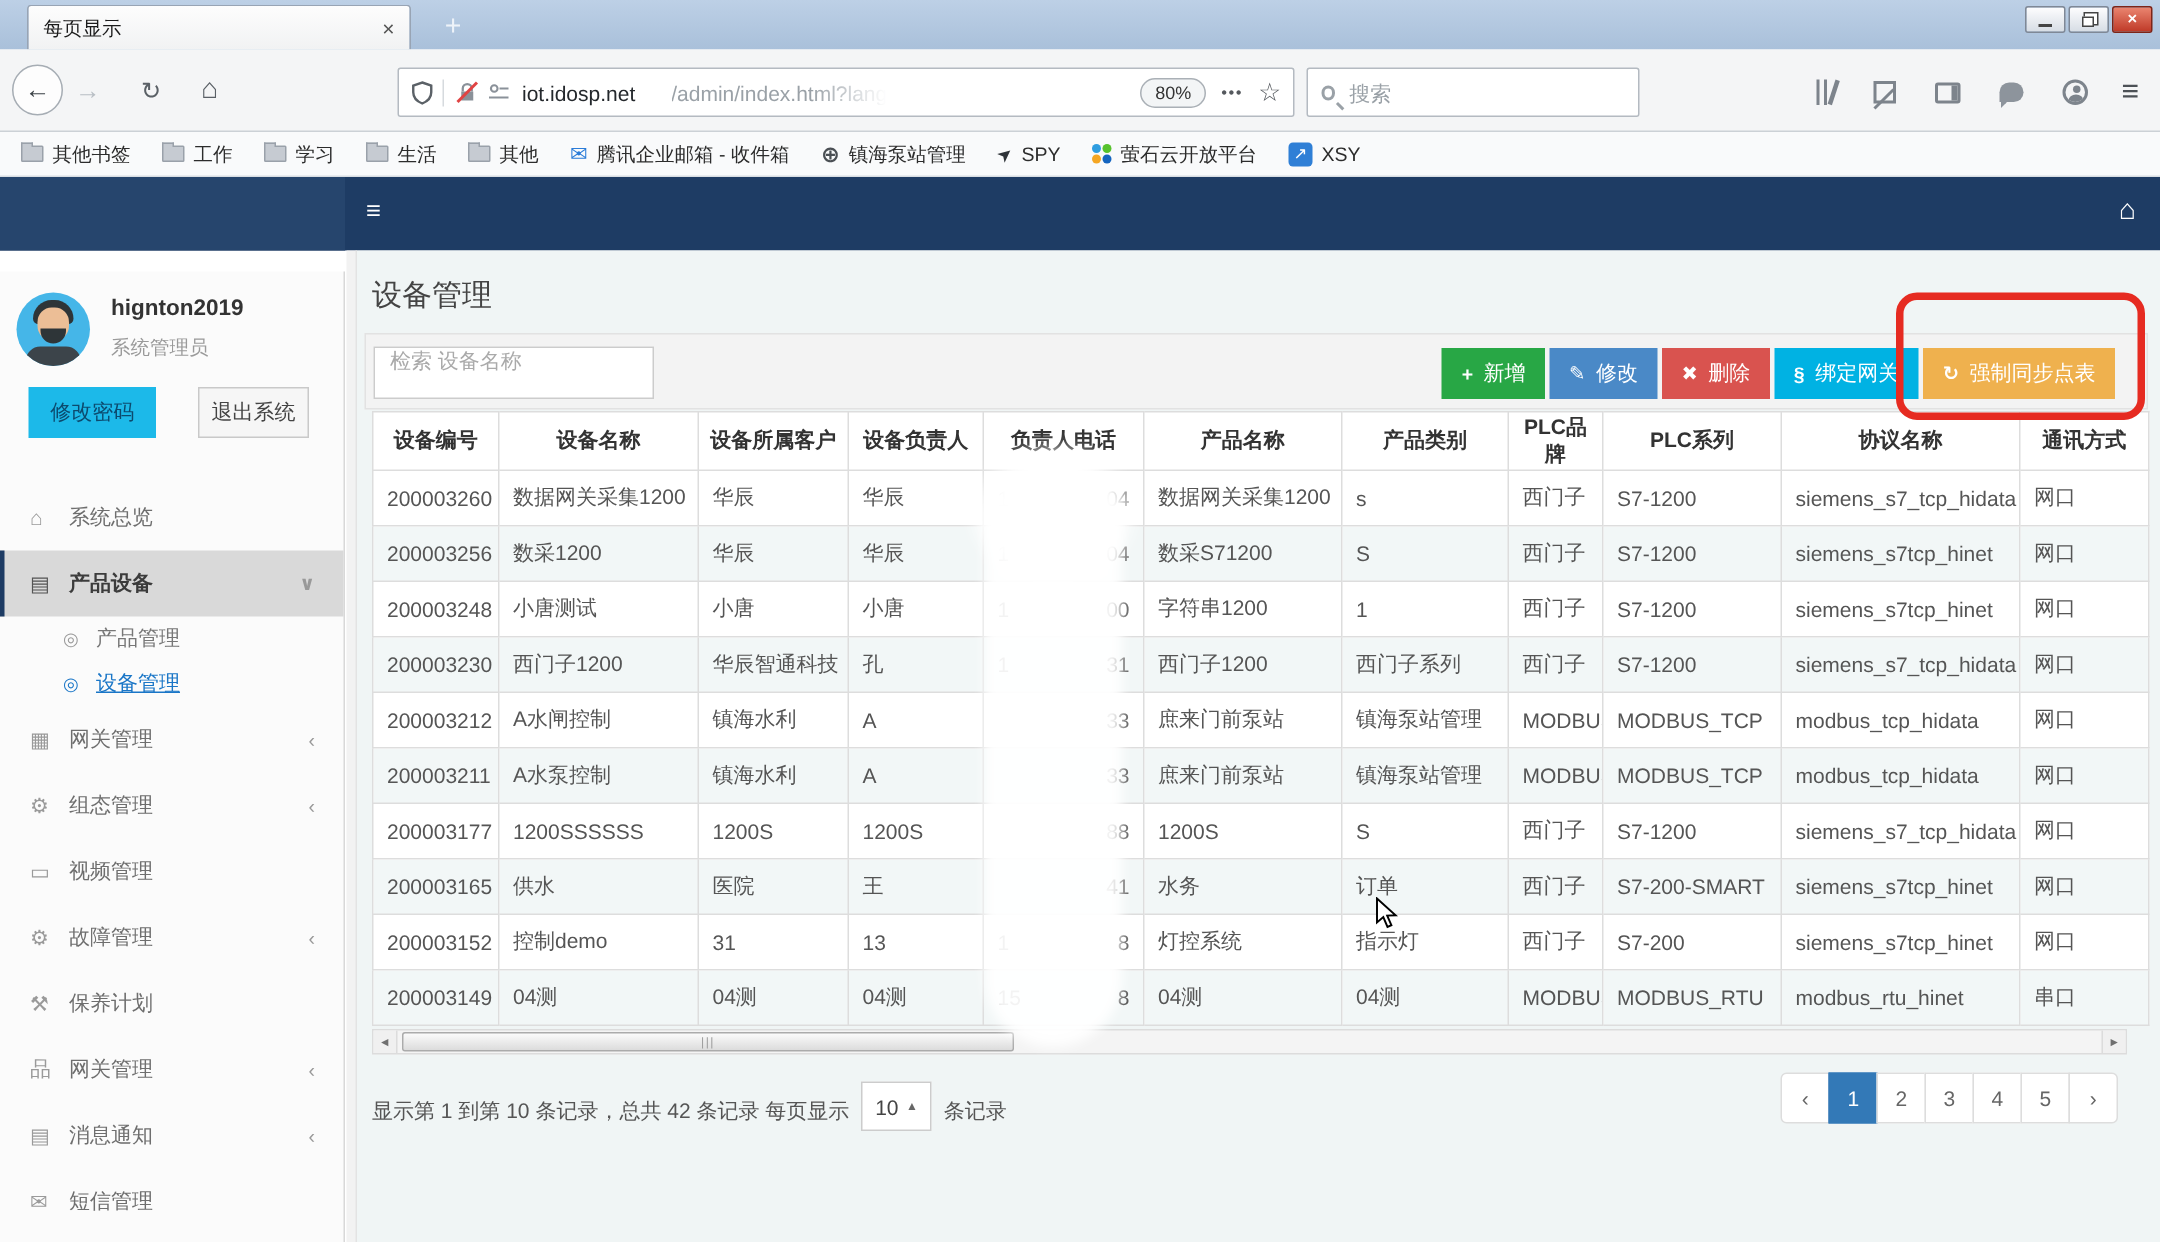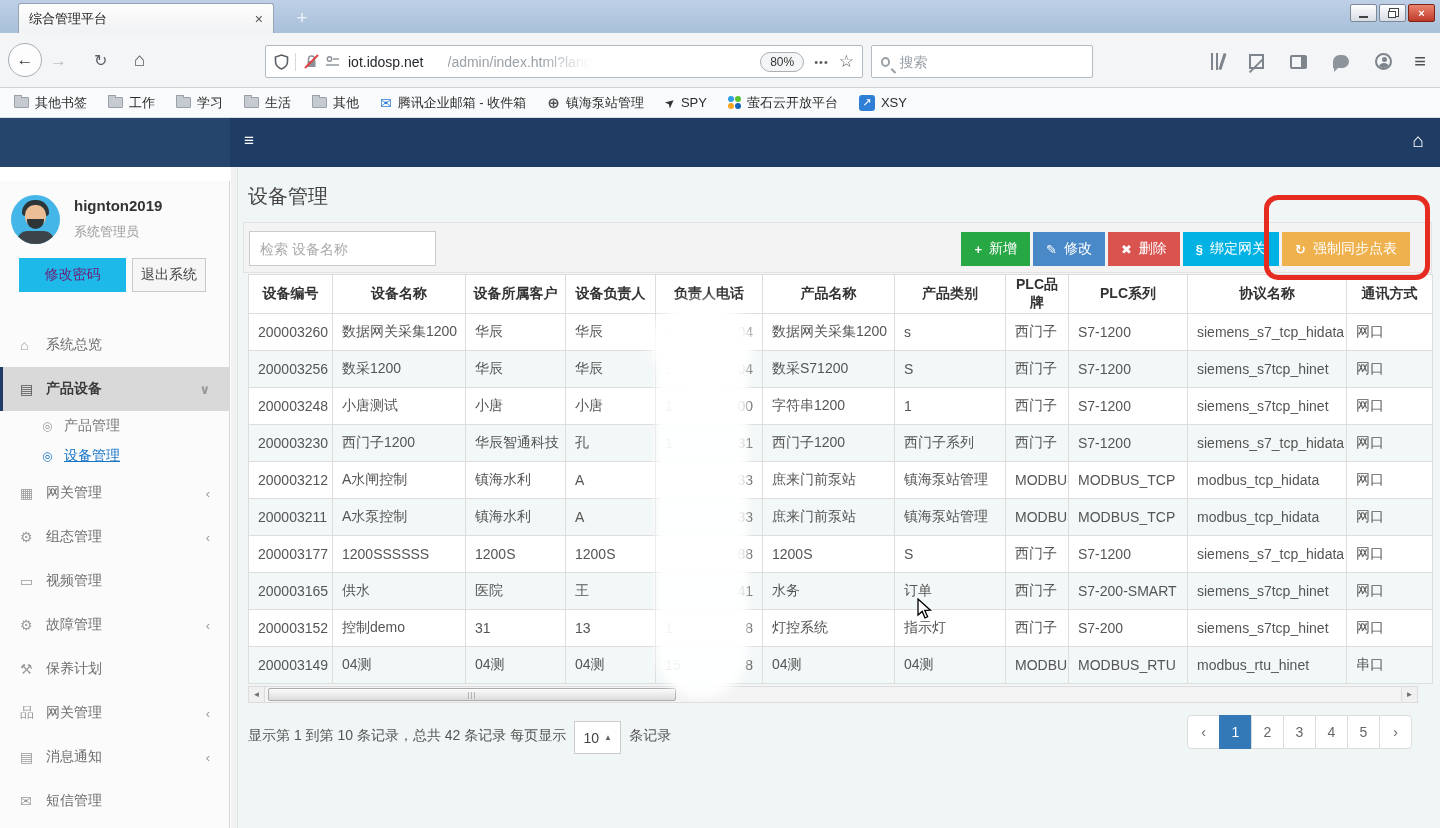--- a/index.html
+++ b/index.html
@@ -72,60 +72,60 @@
   
   .sidebar { position:absolute; left:0; top:181px; width:230px; height:661px; background:#fbfbfb; border-right:1px solid #d8d8d8; overflow:hidden; }
   .side-strip { position:absolute; left:231px; top:167px; width:7px; height:661px; background:#f2f2f2; border-right:1px solid #e3e3e3; }
   .avatar { position:absolute; left:11px; top:14px; width:49px; height:49px; border-radius:50%; background:#45b6e8; overflow:hidden; }
   .avatar .hair { position:absolute; left:11px; top:5px; width:27px; height:16px; background:#2e3538; border-radius:14px 14px 4px 4px; }
   .avatar .face { position:absolute; left:14px; top:10px; width:21px; height:22px; background:#ecbe96; border-radius:45%; }
   .avatar .beard { position:absolute; left:16px; top:24px; width:17px; height:10px; background:#2e3538; border-radius:0 0 9px 9px; }
   .avatar .body { position:absolute; left:6px; top:36px; width:37px; height:16px; background:#3c444a; border-radius:10px 10px 0 0; }
   .user-name { position:absolute; left:74px; top:16px; font-size:15px; font-weight:bold; color:#333; }
   .user-role { position:absolute; left:74px; top:42px; font-size:13px; color:#9a9a9a; }
-  .btn-pwd { position:absolute; left:19px; top:77px; width:107px; height:34px; background:#1cb9e9; color:#701a75; border:none; font-size:14px; font-family:inherit; }
+  .btn-pwd { position:absolute; left:19px; top:77px; width:85px; height:34px; background:#1cb9e9; color:#0c4a6e; border:none; font-size:14px; font-family:inherit; }
   .btn-exit { position:absolute; left:132px; top:77px; width:74px; height:34px; background:#f6f6f6; color:#444; border:1px solid #c9c9c9; font-size:14px; font-family:inherit; }
   .menu { position:absolute; left:0; top:142px; width:230px; }
   .menu-item { height:44px; display:flex; align-items:center; padding-left:20px; font-size:14px; color:#6e6e6e; position:relative; }
   .menu-item .menu-icon { width:26px; color:#9a9a9a; font-size:14px; }
   .menu-item.active { background:#d9d9d9; border-left:3px solid #1e3c64; padding-left:17px; color:#3c3c3c; font-weight:bold; }
   .menu-item.active .menu-icon { color:#555; }
   .menu-chevron { position:absolute; right:20px; color:#999; font-size:13px; }
   .submenu-item { height:30px; display:flex; align-items:center; padding-left:42px; font-size:14px; color:#777; }
   .submenu-item .sub-icon { width:22px; color:#999; font-size:12px; }
   .submenu-item.active { color:#1a76c7; }
   .submenu-item.active .sub-label { text-decoration:underline; }
   .submenu-item.active .sub-icon { color:#1a76c7; }
 
   
   .content { position:absolute; left:238px; top:167px; width:1202px; height:661px; background:#f0f5f5; }
   .page-title { position:absolute; left:10px; top:16px; font-size:20px; color:#444; }
   .panel { position:absolute; left:5px; top:55px; width:1189px; height:540px; }
   .toolbar { position:absolute; left:0; top:0; width:1189px; height:51px; background:#f3f3f3; border:1px solid #e2e2e2; }
-  .devsearch { position:absolute; left:5px; top:8px; width:187px; height:35px; background:#fff; border:1px solid #ccc; padding:0 10px; display:flex; align-items:center; }
+  .devsearch { position:absolute; left:5px; top:8px; width:187px; height:35px; background:#fff; border:1px solid #ccc; padding:0 10px; display:flex; align-items:flex-start; }
   .devsearch input::placeholder { color:#aaa; }
   .tbtn-row { position:absolute; right:21px; top:9px; display:flex; gap:3px; }
   .tbtn { height:34px; border:none; color:#fff; font-size:14px; padding:0 13px; display:flex; align-items:center; gap:7px; font-family:inherit; }
   .tbtn-icon { font-size:13px; font-weight:bold; }
 
   table.grid { position:absolute; left:5px; top:52px; border-collapse:collapse; table-layout:fixed; width:1184px; background:#fff; font-size:14px; }
   table.grid th { border:1px solid #ddd; height:39px; font-weight:bold; color:#333; text-align:center; padding:0 4px; }
   table.grid td { border:1px solid #ddd; height:37px; color:#555; text-align:left; padding:0 9px; overflow:hidden; white-space:nowrap; }
   table.grid tbody tr:nth-child(even) { background:#f2f7f7; }
   td.phone-cell { padding:0 10px; }
   td.phone-cell .ph { display:flex; justify-content:space-between; }
 
   .hscroll { position:absolute; left:5px; top:464px; width:1170px; height:17px; background:#f4f4f4; border:1px solid #dcdcdc; }
   .hs-arrow { position:absolute; top:0; width:16px; height:15px; background:#f0f0f0; color:#707070; font-size:8px; display:flex; align-items:center; justify-content:center; }
   .hs-arrow.left { left:0; border-right:1px solid #dcdcdc; }
   .hs-arrow.right { right:0; border-left:1px solid #dcdcdc; }
   .hs-thumb { position:absolute; left:19px; top:1px; width:408px; height:13px; background:linear-gradient(#fbfbfb,#dcdcdc); border:1px solid #ababab; border-radius:2px; color:#9a9a9a; font-size:8px; letter-spacing:1px; display:flex; align-items:center; justify-content:center; }
 
   .grid-footer { position:absolute; left:5px; top:493px; width:1184px; height:46px; }
-  .footer-info { position:absolute; left:0; top:12px; font-size:14px; color:#555; display:flex; gap:8px; }
+  .footer-info { position:absolute; left:0; top:12px; font-size:14px; color:#555; display:flex; align-items:center; gap:8px; }
   .pagesize { width:47px; height:33px; background:#fff; border:1px solid #ccc; display:flex; align-items:center; justify-content:center; gap:5px; font-size:14px; color:#444; margin-top:-6px; }
   .pagesize .caret { font-size:8px; color:#666; }
   .pagination { position:absolute; right:20px; top:0; display:flex; }
   .page-btn { min-width:33px; height:34px; background:#fff; border:1px solid #ddd; margin-left:-1px; display:flex; align-items:center; justify-content:center; font-size:14px; color:#666; }
   .page-btn:first-child { border-radius:4px 0 0 4px; }
   .page-btn:last-child { border-radius:0 4px 4px 0; }
   .page-btn.active { background:#3379b7; border-color:#3379b7; color:#fff; }
 
   
   .blur-blob1 { position:absolute; left:656px; top:306px; width:92px; height:392px; border-radius:46px; background:rgba(255,255,255,.93); filter:blur(4px); z-index:5; }
@@ -133,21 +133,21 @@
   .annotation { position:absolute; left:1264px; top:195px; width:166px; height:85px; border:5px solid #e62b21; border-radius:14px; z-index:10; }
   .cursor { position:absolute; left:916px; top:598px; z-index:20; }
 </style>
 </head>
 <body>
 
 <div id="screen">
 
   <div class="titlebar">
     <div class="tab">
-      <span>综合管理平台</span>
+      <span>每页显示</span>
       <span class="tab-close">×</span>
     </div>
     <div class="newtab-btn">+</div>
     <div class="win-controls">
       <div class="wc">
           <span class="minbar"></span>
         </div>
       <div class="wc">
           <span class="restore"></span>
         </div>

